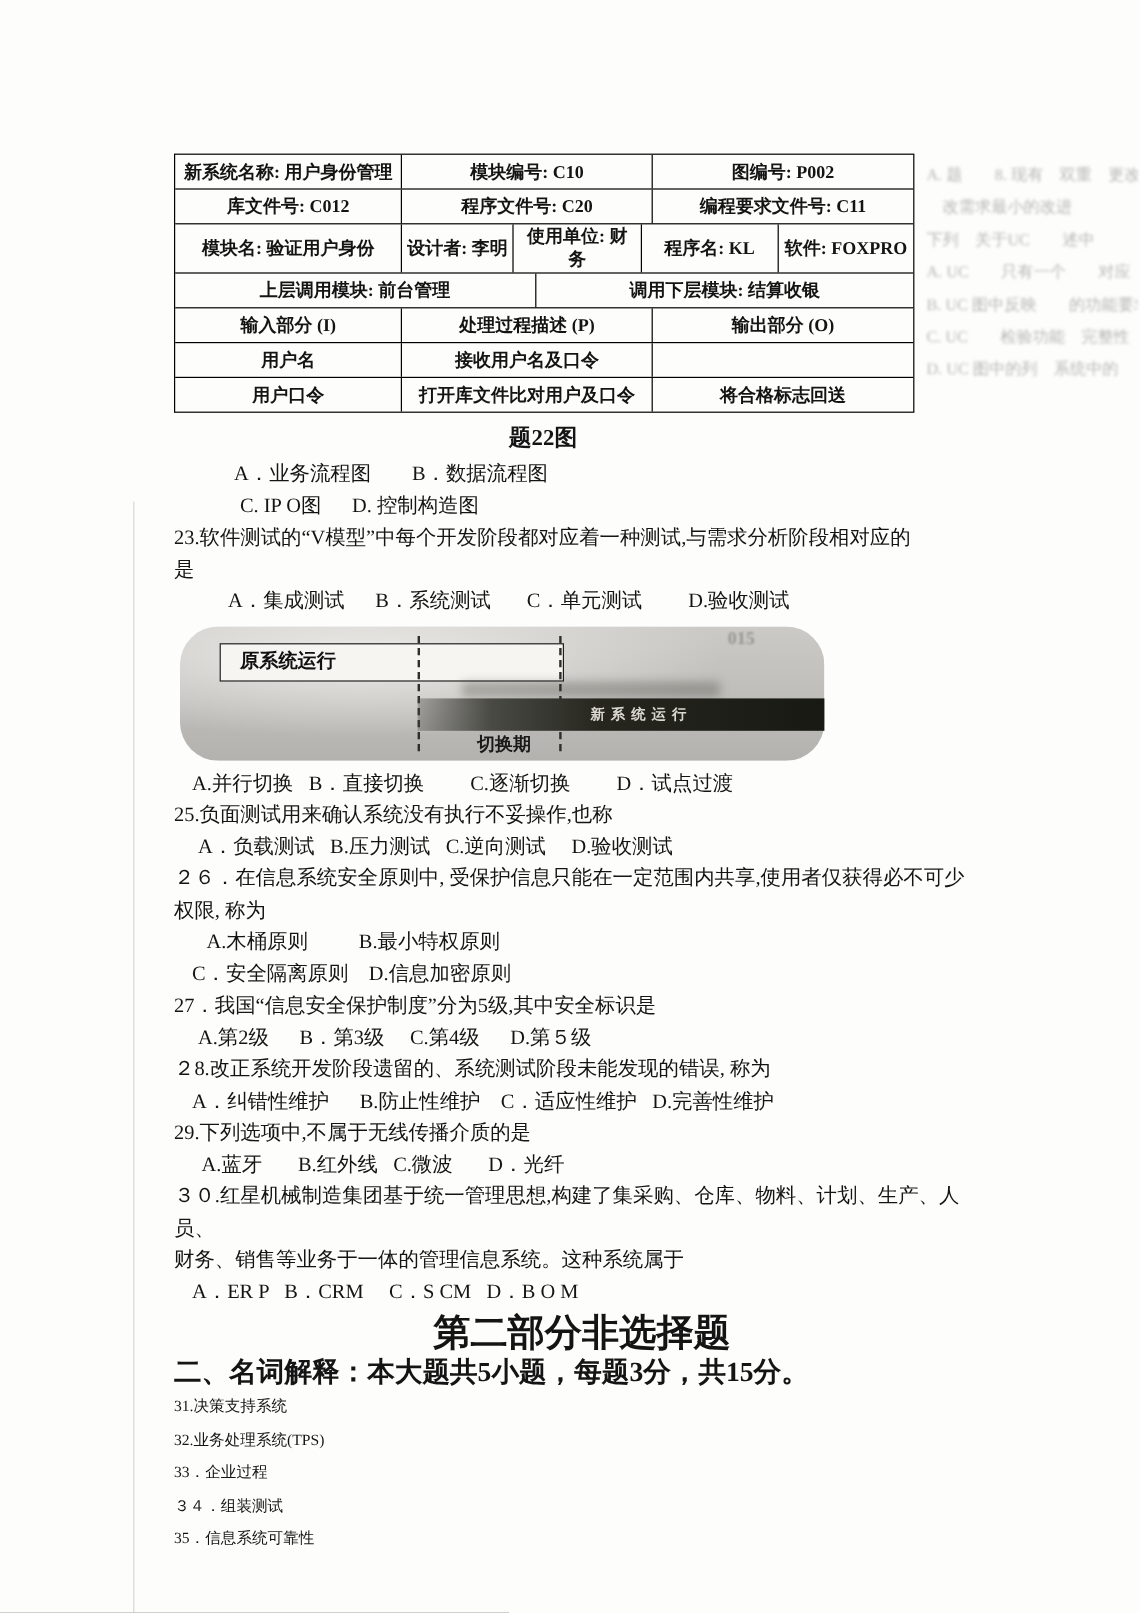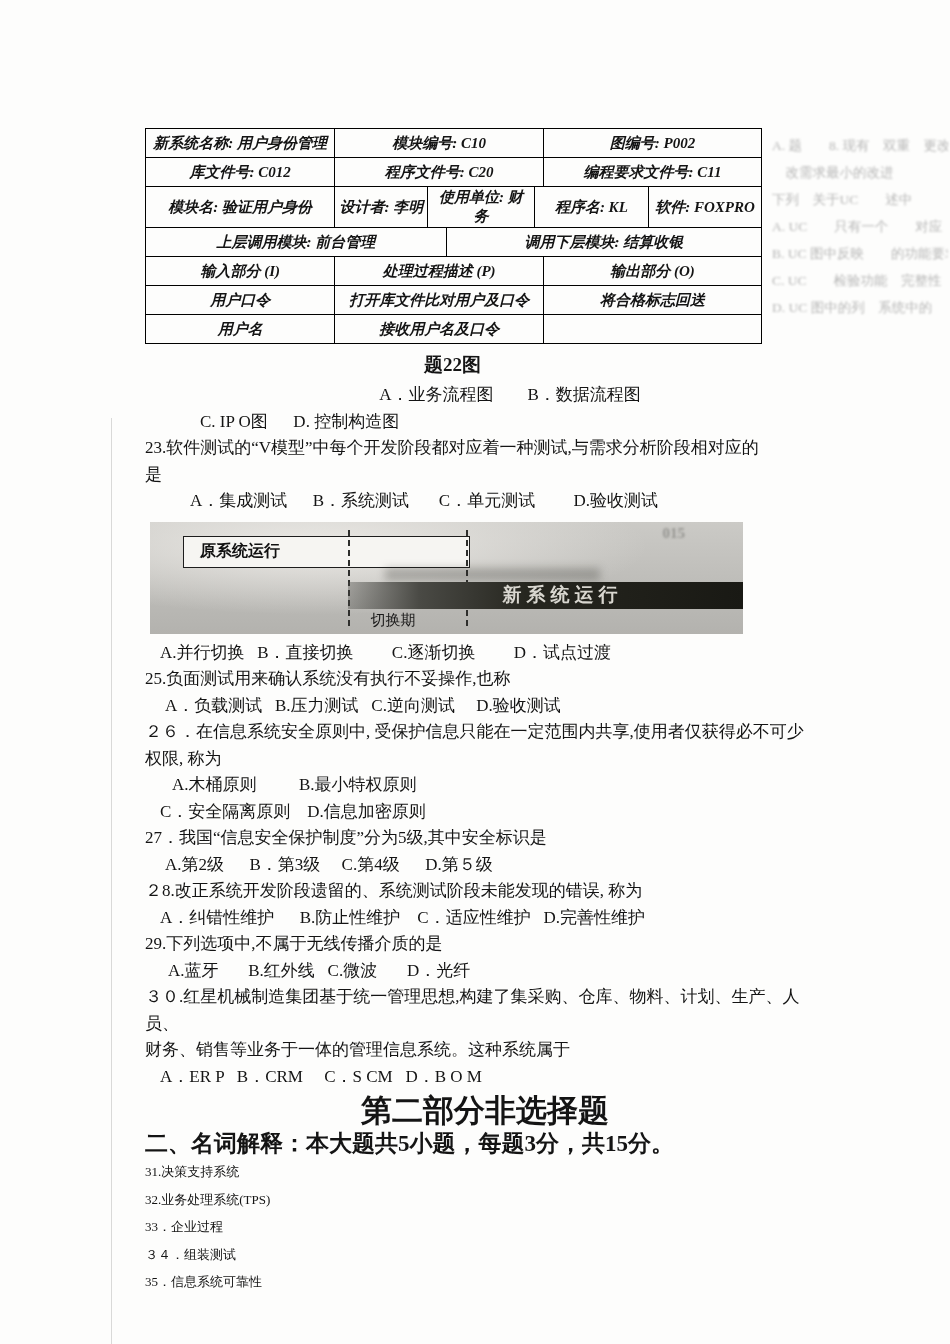--- a/index.html
+++ b/index.html
@@ -8,64 +8,65 @@
     width:950px;height:1344px;
     margin:0 auto;
     background:#fdfdfc;
     font-family:"Liberation Serif","DejaVu Serif",serif;
     color:#141414;
     overflow:hidden;
   }
   .content{position:absolute;left:145px;top:128px;width:680px;}
   
   .ipo-table{width:615px;border:1.5px solid #000;font-weight:bold;font-size:15px;}
-  .ipo-row{display:flex;border-bottom:1px solid #000;font-style:italic;}
+  .ipo-row{display:flex;border-bottom:1px solid #000;}
   .ipo-row:last-child{border-bottom:none;}
   .ipo-cell{
     border-right:1px solid #000;
     display:flex;align-items:center;justify-content:center;
     min-height:28px;padding:1px 4px;box-sizing:border-box;
     text-align:center;white-space:pre-wrap;
   }
   .ipo-cell:last-child{border-right:none;}
   .w1{width:30.8%;} .w2{width:33.9%;} .wf{flex:1;}
   .r3b{width:15.1%;} .r3c{width:17.3%;} .r3d{width:18.6%;}
   .r4a{width:48.9%;}
   .caption{width:615px;text-align:center;font-weight:bold;font-size:19px;margin:8px 0 4px 0;}
   
   p.line{margin:0;font-size:17px;line-height:26.5px;white-space:pre-wrap;}
   .ind15{padding-left:15px;} .ind20{padding-left:20px;} .ind23{padding-left:23px;}
-  .ind27{padding-left:27px;} .ind45{padding-left:45px;} .ind50{padding-left:50px;text-align:center;}
+  .ind27{padding-left:27px;} .ind45{padding-left:45px;} .ind50{padding-left:50px;}
   .ind55{padding-left:55px;}
   
   .figure{
-    position:relative;width:593px;height:112px;margin:7px 0 6px 5px;
+    position:relative;width:537px;height:112px;margin:7px 0 6px 5px;
     background:
       radial-gradient(ellipse at 28% 22%, #eceae6 0%, rgba(200,199,195,0) 55%),
       linear-gradient(180deg,#cbcac6 0%,#c0bfbb 45%,#b3b2ae 100%);
+    border-radius: 32px;
   }
   .old-box{
     position:absolute;left:33px;top:14px;width:287px;height:32px;
     background:#f6f5f2;border:1.5px solid #1d1d1d;
     display:flex;align-items:center;padding-left:16px;box-sizing:border-box;
     font-weight:bold;font-size:16px;color:#111;
   }
   .dash{position:absolute;top:8px;bottom:8px;width:0;border-left:2px dashed #2e2e2c;}
   .dash1{left:198px;} .dash2{left:316px;}
   .smudge{position:absolute;left:235px;top:46px;width:215px;height:13px;
     background:rgba(45,45,40,.28);filter:blur(4px);}
   .new-bar{
     position:absolute;left:198px;right:0;top:60px;height:27px;
     background:linear-gradient(90deg,rgba(70,70,66,.35) 0%,#4a4a45 18%,#26261f 45%,#191914 100%);
     display:flex;align-items:center;justify-content:center;
-    color:#d9d7d0;font-weight:bold;font-size:19px;letter-spacing:5px;
+    color:#d9d7d0;font-weight:bold;font-size:12px;letter-spacing:5px;
     padding-left:34px;box-sizing:border-box;
   }
-  .switch-label{position:absolute;left:184px;width:118px;top:89px;text-align:center;
-    font-size:15px;font-weight:normal;color:#191919;}
+  .switch-label{position:absolute;left:211px;width:118px;top:89px;text-align:center;
+    font-size:15px;font-weight:bold;color:#191919;}
   .fig-ghost{position:absolute;right:58px;top:3px;font-size:15px;color:rgba(110,110,105,.55);
     filter:blur(.8px);font-weight:bold;}
   
   .section-title{text-align:center;font-size:31px;font-weight:bold;margin:6px 0 4px 0;line-height:30px;}
   .subtitle{font-weight:bold;font-size:23px;line-height:28px;margin:0;white-space:pre-wrap;}
   .term{margin:0;font-size:13px;line-height:27.5px;white-space:pre-wrap;}
   
   .bleed{position:absolute;left:772px;top:132px;width:176px;}
   .bleed div{
     font-size:13.5px;line-height:27px;color:#6f6f6f;opacity:.5;filter:blur(1.2px);
@@ -114,28 +115,28 @@
       <div class="ipo-row">
         <div class="ipo-cell r4a">上层调用模块: 前台管理</div>
         <div class="ipo-cell wf">调用下层模块: 结算收银</div>
       </div>
       <div class="ipo-row">
         <div class="ipo-cell w1">输入部分 (I)</div>
         <div class="ipo-cell w2">处理过程描述 (P)</div>
         <div class="ipo-cell wf">输出部分 (O)</div>
       </div>
       <div class="ipo-row">
+        <div class="ipo-cell w1">用户名</div>
+        <div class="ipo-cell w2">接收用户名及口令</div>
+        <div class="ipo-cell wf"></div>
+      </div>
+      <div class="ipo-row">
         <div class="ipo-cell w1">用户口令</div>
         <div class="ipo-cell w2">打开库文件比对用户及口令</div>
         <div class="ipo-cell wf">将合格标志回送</div>
-      </div>
-      <div class="ipo-row">
-        <div class="ipo-cell w1">用户名</div>
-        <div class="ipo-cell w2">接收用户名及口令</div>
-        <div class="ipo-cell wf"></div>
       </div>
     </div>
     <div class="caption">题22图</div>
 
     <p class="line ind50">A．业务流程图        B．数据流程图</p>
     <p class="line ind55">C. IP O图      D. 控制构造图</p>
 
     <p class="line">23.软件测试的“V模型”中每个开发阶段都对应着一种测试,与需求分析阶段相对应的</p>
     <p class="line">是</p>
     <p class="line ind45">A．集成测试      B．系统测试       C．单元测试         D.验收测试</p>

